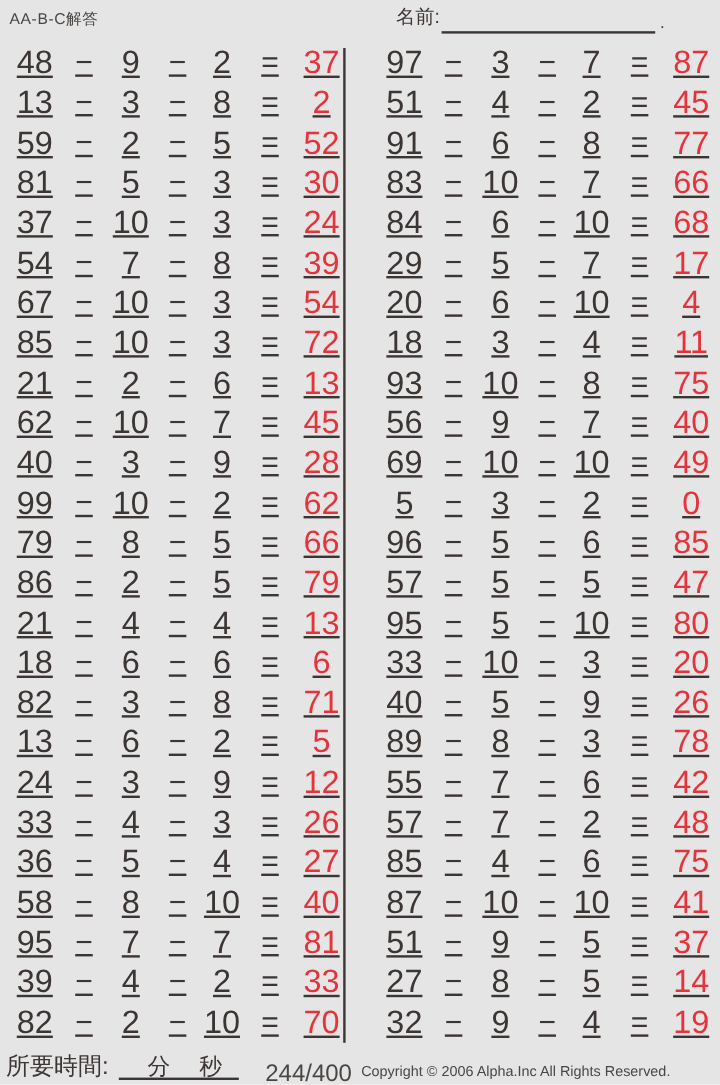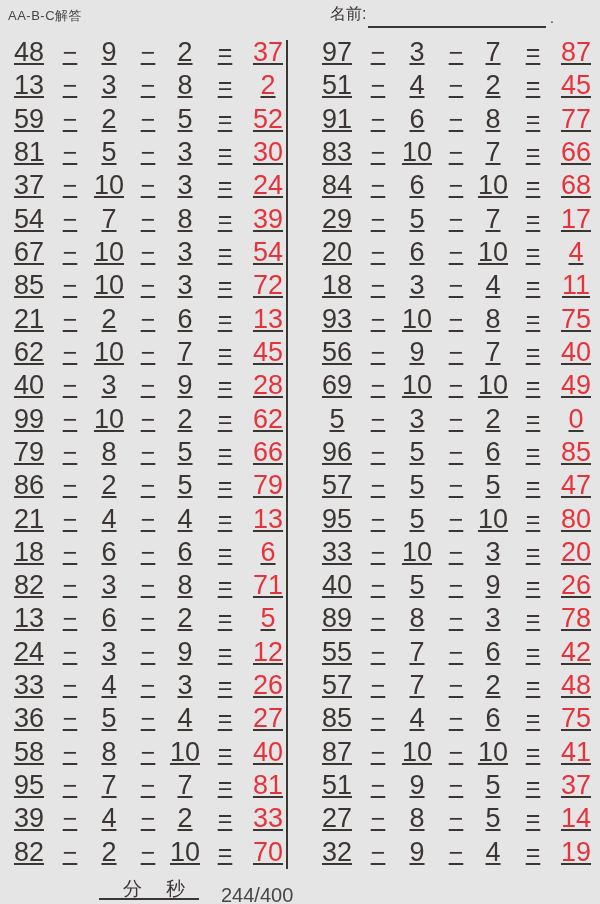--- a/index.html
+++ b/index.html
@@ -184,18 +184,20 @@
       <div class="row"><span class="cell">89</span><span class="cell op">−</span><span class="cell">8</span><span class="cell op">−</span><span class="cell">3</span><span class="cell op">=</span><span class="cell ans">78</span></div>
       <div class="row"><span class="cell">55</span><span class="cell op">−</span><span class="cell">7</span><span class="cell op">−</span><span class="cell">6</span><span class="cell op">=</span><span class="cell ans">42</span></div>
       <div class="row"><span class="cell">57</span><span class="cell op">−</span><span class="cell">7</span><span class="cell op">−</span><span class="cell">2</span><span class="cell op">=</span><span class="cell ans">48</span></div>
       <div class="row"><span class="cell">85</span><span class="cell op">−</span><span class="cell">4</span><span class="cell op">−</span><span class="cell">6</span><span class="cell op">=</span><span class="cell ans">75</span></div>
       <div class="row"><span class="cell">87</span><span class="cell op">−</span><span class="cell">10</span><span class="cell op">−</span><span class="cell">10</span><span class="cell op">=</span><span class="cell ans">41</span></div>
       <div class="row"><span class="cell">51</span><span class="cell op">−</span><span class="cell">9</span><span class="cell op">−</span><span class="cell">5</span><span class="cell op">=</span><span class="cell ans">37</span></div>
       <div class="row"><span class="cell">27</span><span class="cell op">−</span><span class="cell">8</span><span class="cell op">−</span><span class="cell">5</span><span class="cell op">=</span><span class="cell ans">14</span></div>
       <div class="row"><span class="cell">32</span><span class="cell op">−</span><span class="cell">9</span><span class="cell op">−</span><span class="cell">4</span><span class="cell op">=</span><span class="cell ans">19</span></div>
     </div>
 
+  <div class="time-label">所要時間:</div>
   <div class="time-underline"></div>
   <div class="minutes-label">分</div>
   <div class="seconds-label">秒</div>
   <div class="page-number">244/400</div>
+  <div class="copyright">Copyright © 2006 Alpha.Inc All Rights Reserved.</div>
 
 </div>
 
 </body></html>

